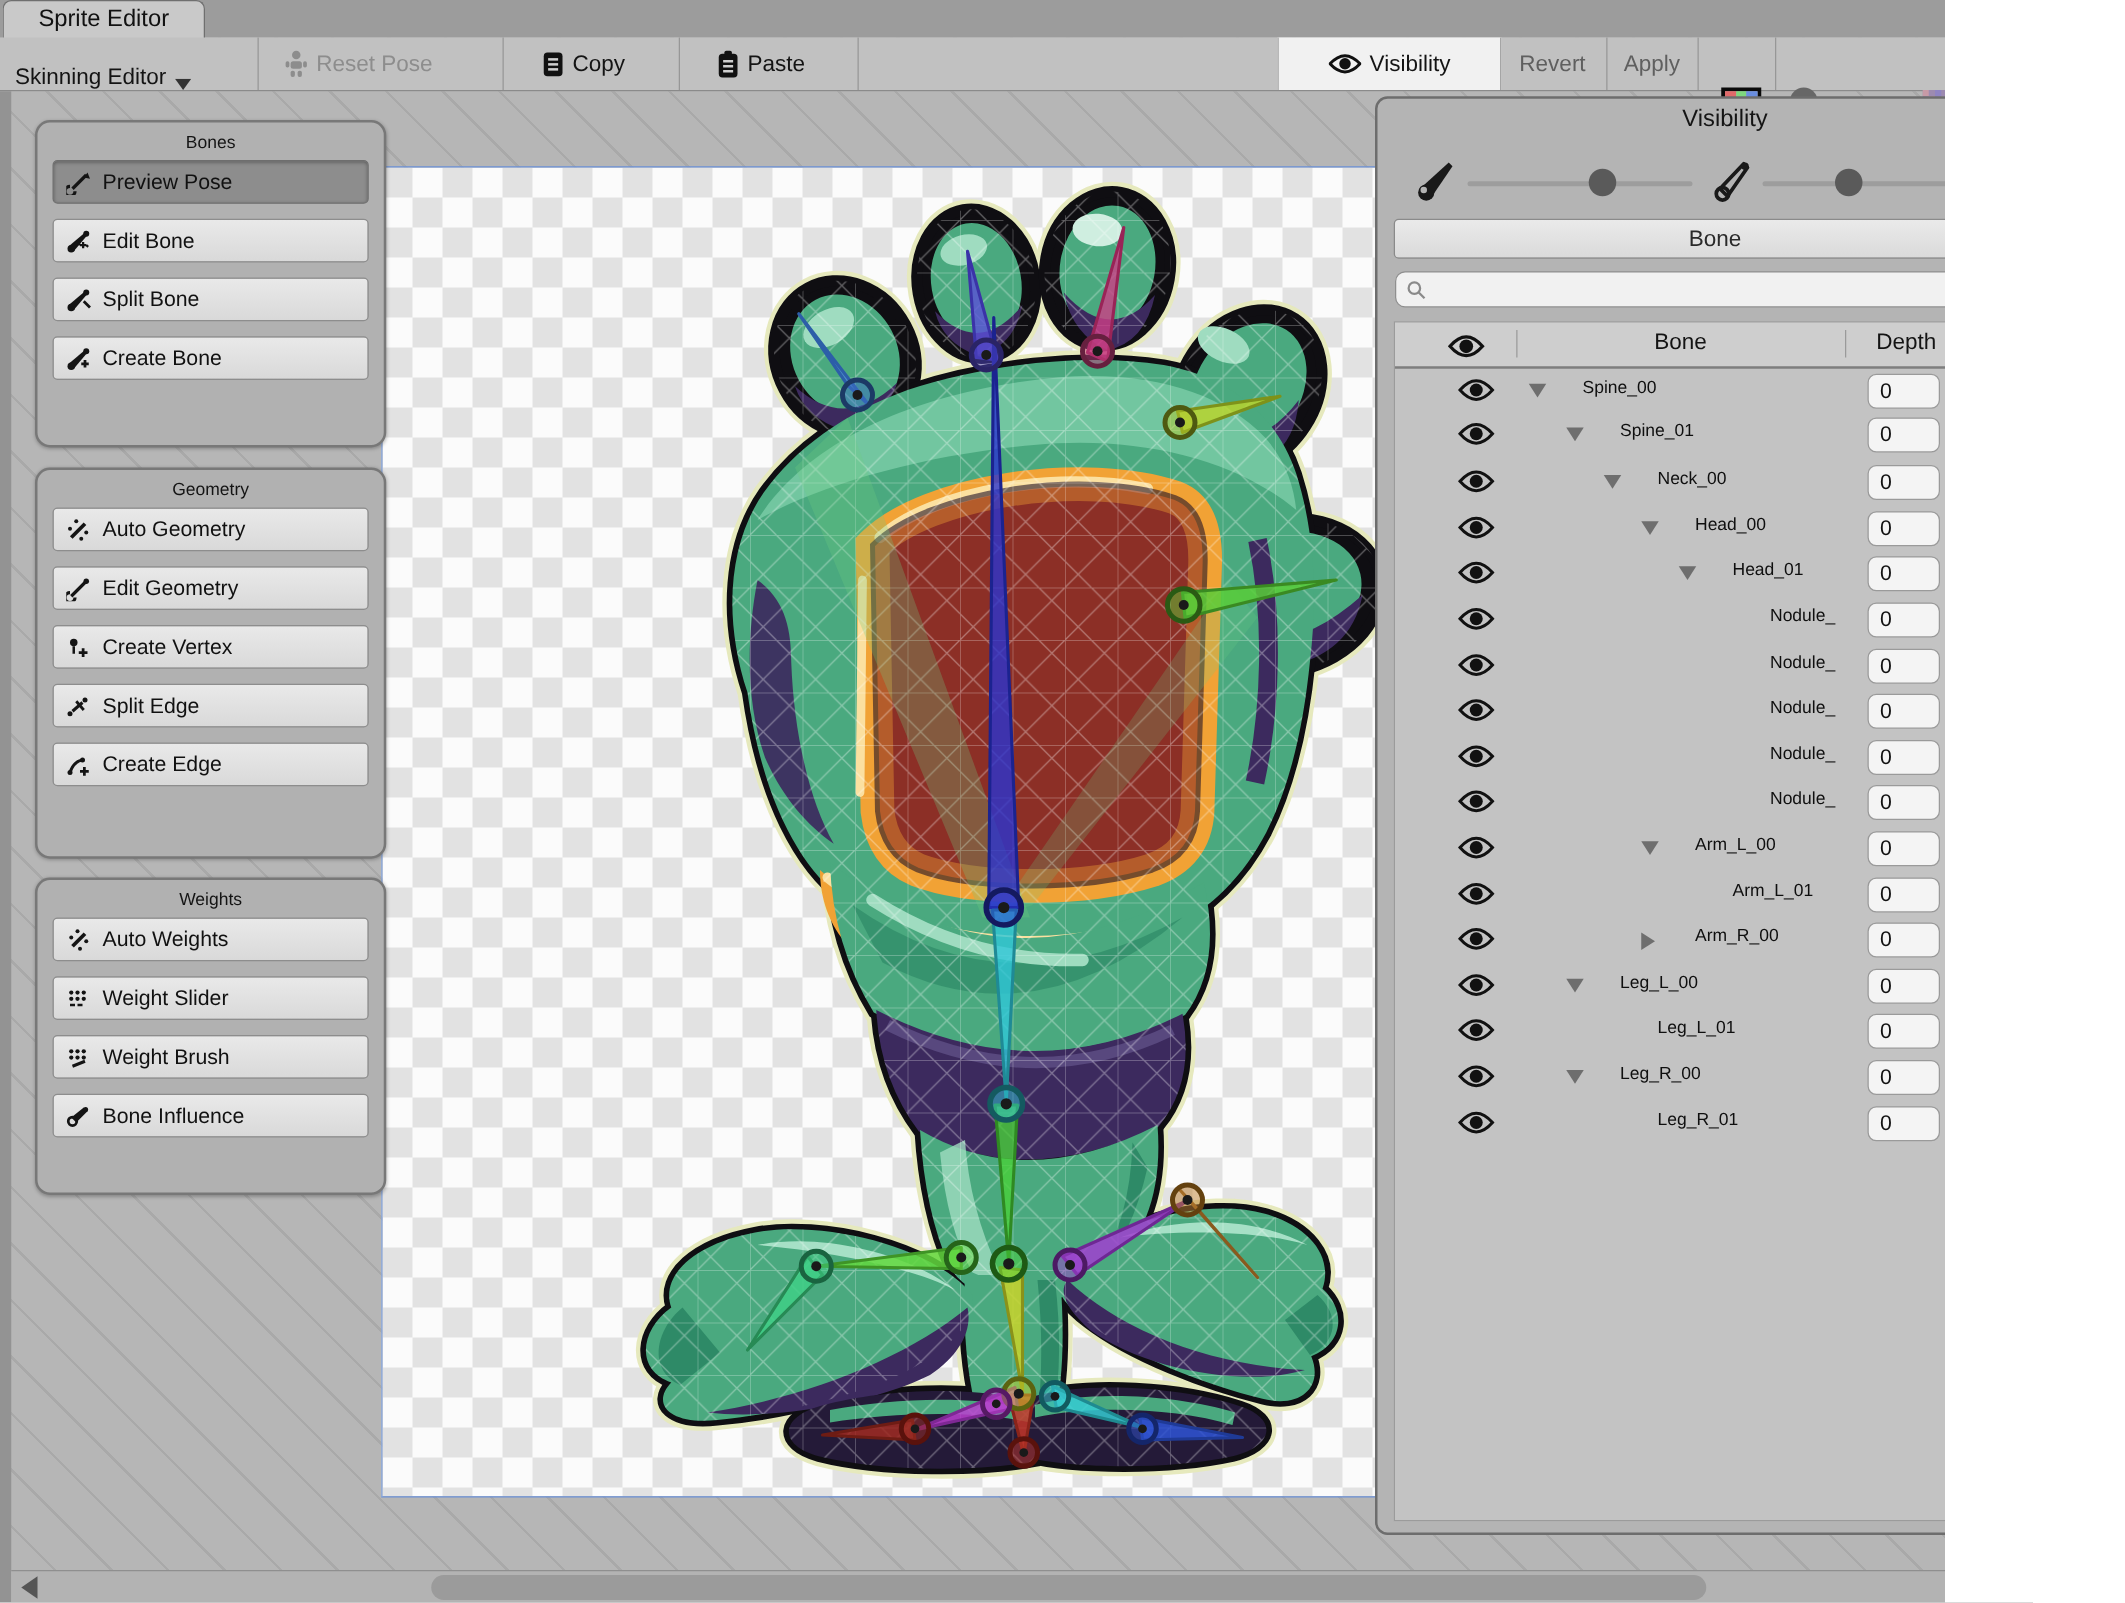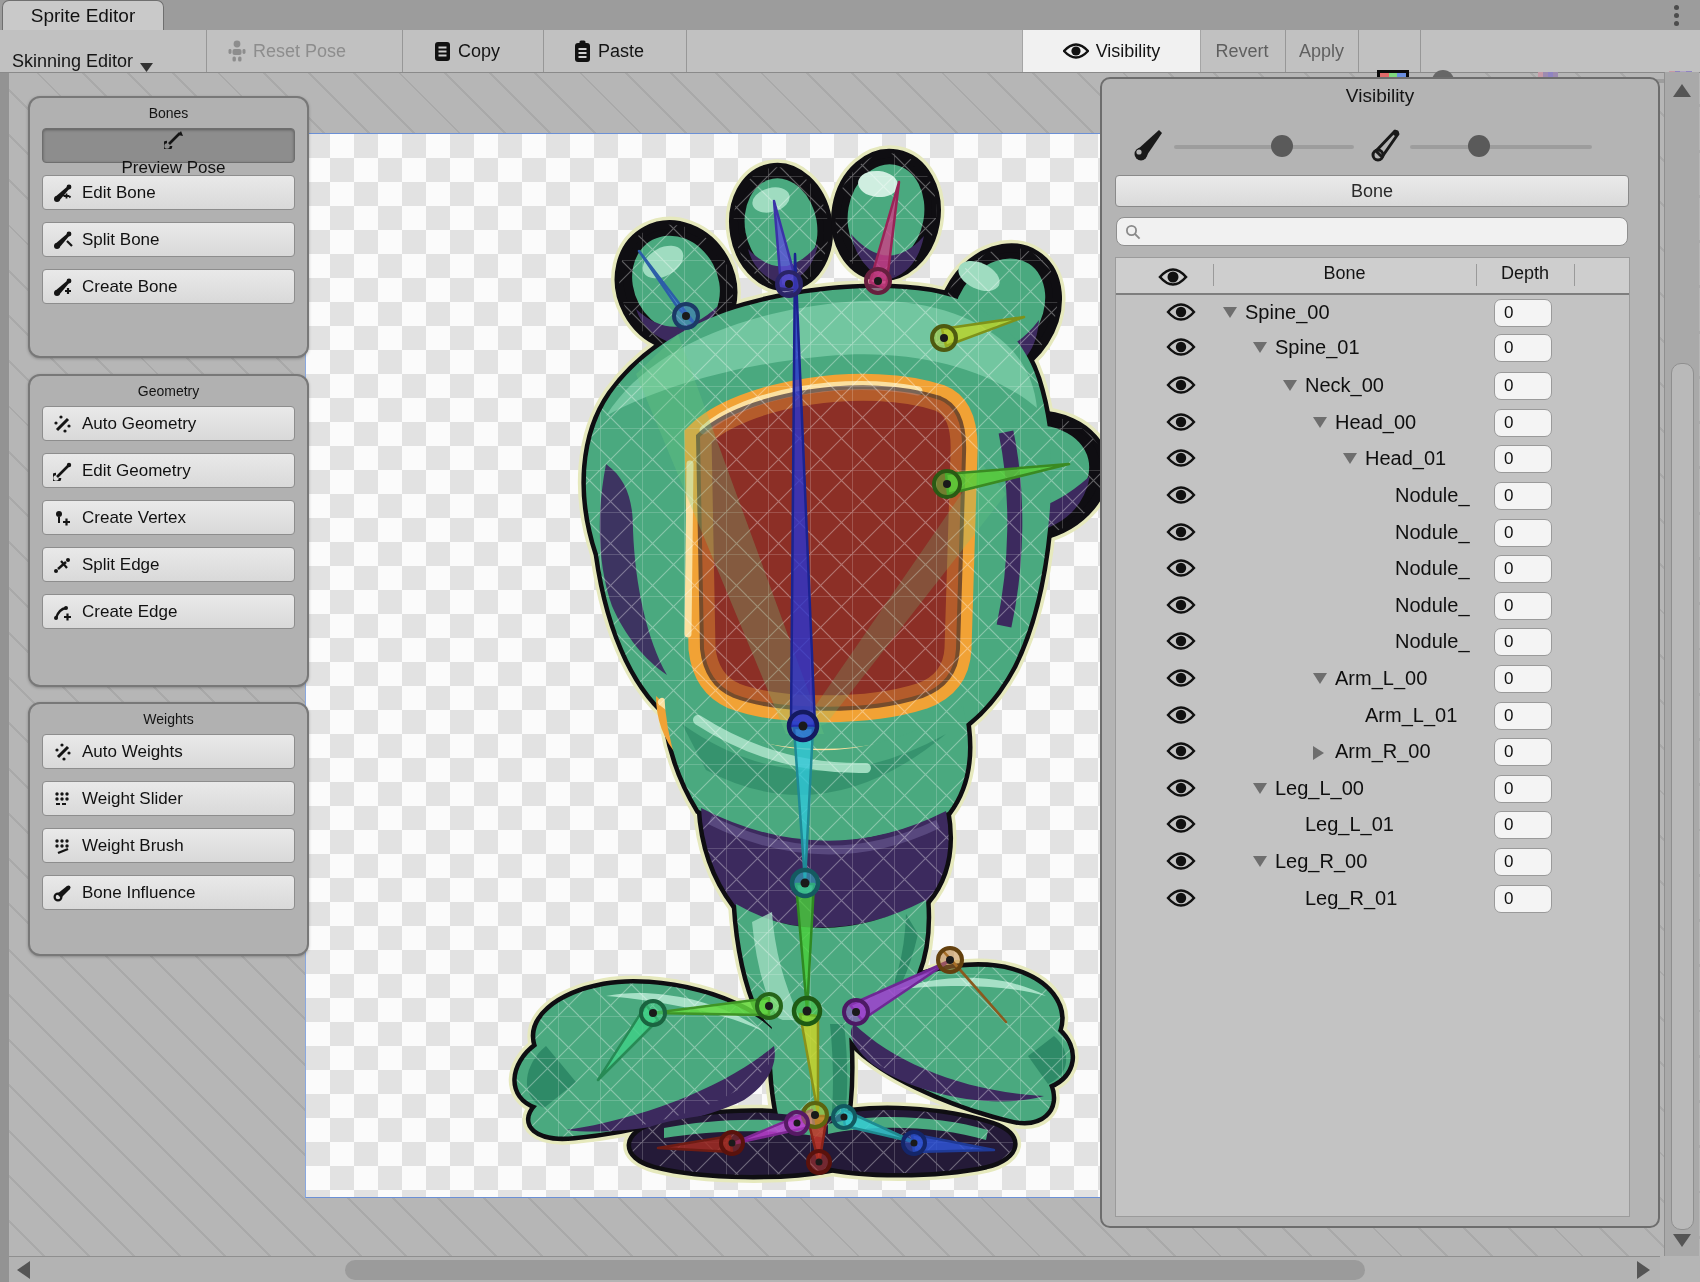--- a/index.html
+++ b/index.html
@@ -1,17 +1,17 @@
 <!DOCTYPE html>
 <html><head>
 <meta charset="utf-8">
 <style>
   html,body{margin:0;padding:0;}
   body{font-family:"Liberation Sans","DejaVu Sans",sans-serif; -webkit-font-smoothing:antialiased;}
-  #app{position:relative;width:1700px;height:1282px;overflow:hidden;
+  #app{position:relative;width:1556px;height:1282px;overflow:hidden;
        background:#b5b5b5;}
   .abs{position:absolute;}
   
   #workbg{left:0;top:30px;width:1700px;height:1226px;
     background:repeating-linear-gradient(45deg,#b6b6b6 0 30px,#a9a9a9 30px 32px);}
   #left-edge{left:0;top:30px;width:9px;height:1252px;background:#939393;}
   
   #tabstrip{left:0;top:0;width:1700px;height:30px;background:#9c9c9c;}
   #sprite-tab{left:2px;top:0;width:160px;height:30px;background:#c9c9c9;
     border:1px solid #6f6f6f;border-bottom:none;border-radius:7px 7px 0 0;
@@ -40,21 +40,21 @@
     border-top:1px solid #6b90d6;border-bottom:1px solid #6b90d6;border-left:1px solid #89a8e0;}
   
   .panel{position:absolute;left:28px;width:277px;background:#b1b1b1;
     border:2px solid #787878;border-radius:12px;box-shadow:0 1px 3px rgba(0,0,0,.25);}
   .panel-title{height:30px;display:flex;align-items:center;justify-content:center;
     font-size:14px;color:#141414;}
   .tool-btn{position:relative;margin:0 auto 12px auto;width:253px;height:35px;border-radius:4px;
     background:linear-gradient(#e9e9e9,#d9d9d9);border:1px solid #8d8d8d;
     display:flex;align-items:center;gap:9px;padding-left:10px;box-sizing:border-box;
     font-size:17px;color:#111;cursor:pointer;}
-  .tool-btn.selected{background:#8d8d8d;border-color:#6e6e6e;box-shadow:inset 0 1px 3px rgba(0,0,0,.35);flex-direction:column;}
+  .tool-btn.selected{background:#8d8d8d;border-color:#6e6e6e;box-shadow:inset 0 1px 3px rgba(0,0,0,.35);}
   .tool-btn svg{flex:0 0 auto;}
   
   #vis-panel{left:1100px;top:77px;width:560px;height:1151px;background:#b4b4b4;
     border:2px solid #6d6d6d;border-radius:10px;box-sizing:border-box;}
   #vis-title{position:absolute;left:0;top:6px;width:100%;text-align:center;
     font-size:19px;color:#141414;}
   #bone-tab{position:absolute;left:13px;top:96px;width:514px;height:32px;border-radius:4px;
     background:linear-gradient(#eaeaea,#dadada);border:1px solid #8a8a8a;box-sizing:border-box;
     display:flex;align-items:center;justify-content:center;font-size:18px;color:#2a2a2a;cursor:pointer;}
   #vis-search{position:absolute;left:14px;top:138px;width:512px;height:29px;border-radius:8px;
@@ -64,21 +64,21 @@
   #bone-list{position:absolute;left:13px;top:178px;width:515px;height:960px;
     background:#c3c3c3;border:1px solid #9b9b9b;box-sizing:border-box;overflow:hidden;}
   #list-header{position:absolute;left:0;top:0;width:100%;height:35px;background:#cecece;
     border-bottom:2px solid #7e7e7e;font-size:18px;color:#141414;}
   #list-header .sep{position:absolute;top:6px;width:1px;height:22px;background:#9a9a9a;}
   .vrow{position:absolute;left:0;width:100%;height:36px;}
   .eye{position:absolute;left:50px;top:6px;width:30px;height:24px;cursor:pointer;}
   .expander{position:absolute;top:12px;width:0;height:0;cursor:pointer;}
   .expander.down{border-left:7px solid transparent;border-right:7px solid transparent;border-top:11px solid #6e6e6e;}
   .expander.right{border-top:7px solid transparent;border-bottom:7px solid transparent;border-left:11px solid #6e6e6e;}
-  .vrow .bname{position:absolute;top:6px;font-size:20px;color:#0f0f0f;white-space:nowrap;}
+  .vrow .bname{position:absolute;top:6px;font-size:14px;color:#0f0f0f;white-space:nowrap;margin-left:21px;}
   .depth-box{position:absolute;left:378px;top:4px;width:58px;height:28px;border-radius:7px;
     background:#f4f4f4;border:1px solid #9a9a9a;box-sizing:border-box;font-size:17px;color:#111;
     padding:0 0 0 9px;outline:none;font-family:"Liberation Sans",sans-serif;}
   
   #vscroll{left:1664px;top:72px;width:34px;height:1184px;background:#a9a9a9;border-left:1px solid #8f8f8f;}
   #vthumb{left:6px;top:291px;width:21px;height:865px;background:#b9b9b9;border:1px solid #8f8f8f;border-radius:10px;}
   #hscroll{left:9px;top:1256px;width:1651px;height:26px;background:#b3b3b3;border-top:1px solid #8f8f8f;}
   #hthumb{left:336px;top:3px;width:1020px;height:20px;background:#9b9b9b;border-radius:10px;}
   .arr{position:absolute;width:0;height:0;}
   .arr.up{border-left:9px solid transparent;border-right:9px solid transparent;border-bottom:13px solid #555;}

